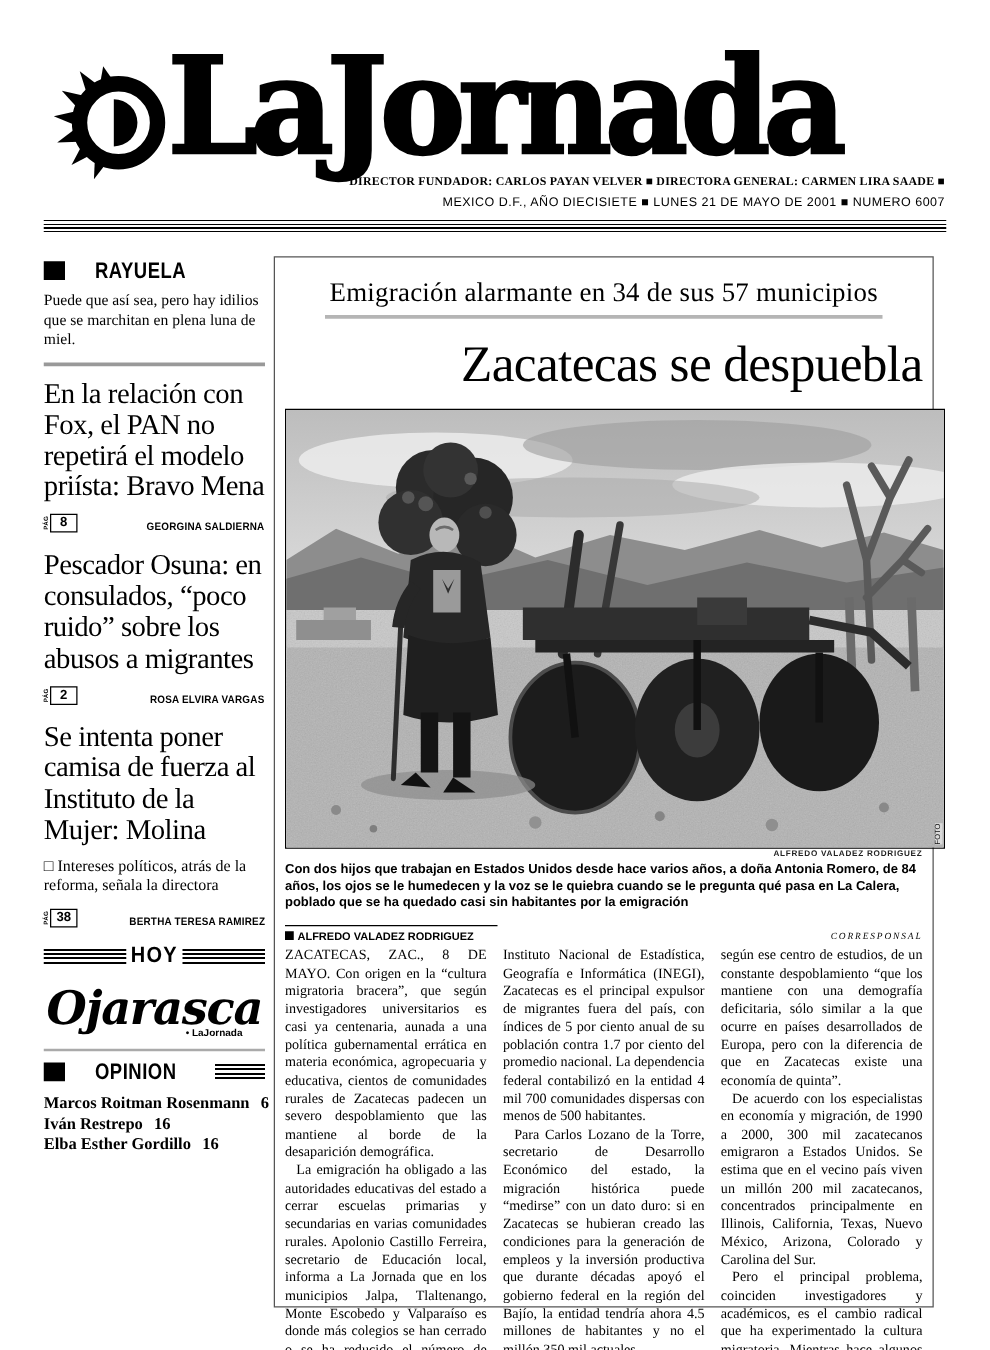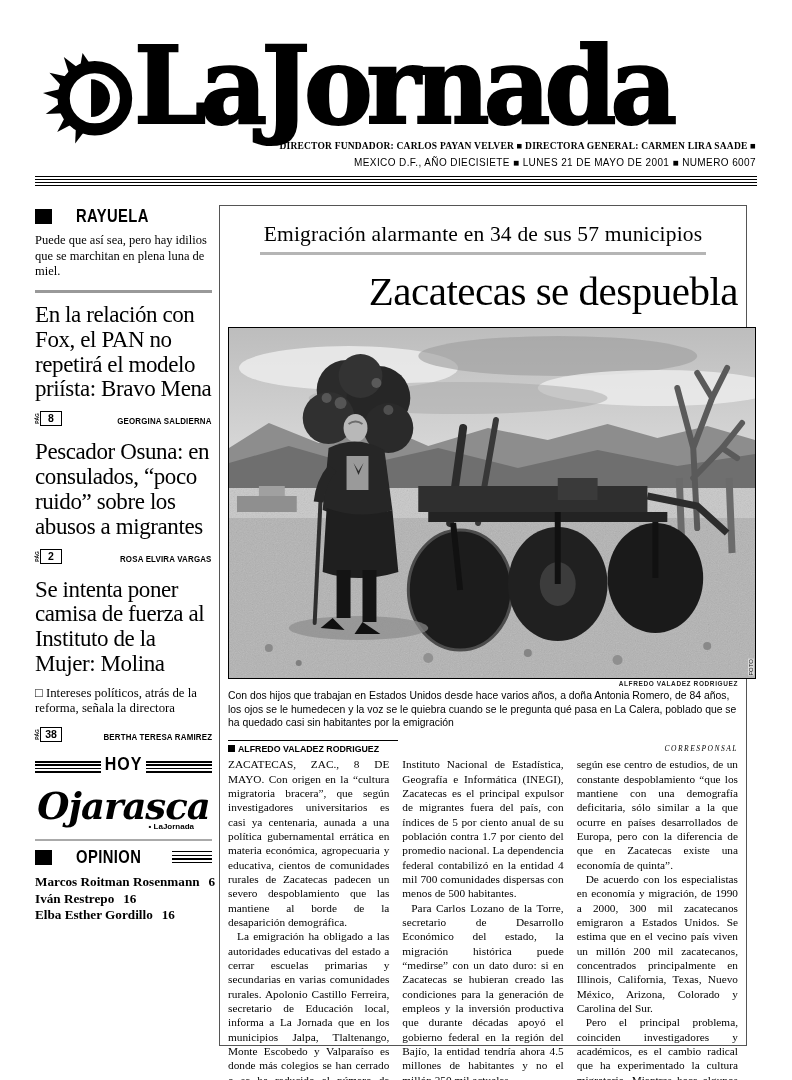--- a/index.html
+++ b/index.html
@@ -34,21 +34,21 @@
   .side-head{font-size:23px;line-height:1.08;letter-spacing:-.4px;margin:2px 0 9px;}
   .side-deck{font-size:12.8px;line-height:1.22;margin:0 0 10px;}
   .byline-row{display:flex;justify-content:space-between;align-items:flex-end;margin:4px 0 14px;}
   .pagwrap{display:flex;align-items:center;}
   .pagv{font-family:"Liberation Sans",sans-serif;font-size:5px;font-weight:bold;
     writing-mode:vertical-rl;transform:rotate(180deg);line-height:5px;}
   .pagbox{border:1px solid #000;font-family:"Liberation Sans",sans-serif;font-weight:bold;
     font-size:10.5px;padding:0 4px 1px;min-width:12px;text-align:center;}
   .byl{font-family:"Liberation Sans",sans-serif;font-weight:bold;font-size:8.6px;
     letter-spacing:.2px;transform:scaleX(.92);transform-origin:right;}
-  .hoy{display:flex;align-items:flex-end;margin:10px 0 12px;}
+  .hoy{display:flex;align-items:center;margin:10px 0 12px;}
   .hoy .lines{flex:1;height:13px;
     background:repeating-linear-gradient(#000 0 1.6px,transparent 1.6px 3.4px);}
   .hoy .lbl{font-family:"Liberation Sans",sans-serif;font-weight:bold;font-size:16px;
     letter-spacing:1px;padding:0 4px;transform:scaleY(1.1);}
   .ojarasca{text-align:center;margin:4px 0 0;}
   .ojarasca .name{font-family:"DejaVu Serif",serif;font-style:italic;font-weight:bold;
     font-size:37px;line-height:40px;letter-spacing:-1px;}
   .ojarasca .sub{font-family:"Liberation Sans",sans-serif;font-weight:bold;font-size:8px;
     text-align:right;padding-right:18px;margin-top:-4px;}
   .hair{height:2px;background:#aaa;margin:8px 0 6px;}
@@ -66,21 +66,21 @@
   .kicker{width:fit-content;margin:16px auto 0;text-align:center;font-size:21.5px;
     letter-spacing:.2px;padding:0 4px 5px;border-bottom:3px solid #b5b5b5;}
   .bighead{text-align:right;font-size:41px;letter-spacing:-.5px;margin:12px 0 12px;}
   .photo{position:relative;width:528px;height:352px;border:1px solid #000;box-sizing:border-box;}
   .photo svg{display:block;width:100%;height:100%;}
   .photo .vcred{position:absolute;right:1px;bottom:2px;font-family:"Liberation Sans",sans-serif;
     font-size:6px;writing-mode:vertical-rl;transform:rotate(180deg);color:#111;background:rgba(255,255,255,.5);}
   .hcred{text-align:right;font-family:"Liberation Sans",sans-serif;font-weight:bold;
     font-size:6.5px;letter-spacing:.6px;color:#222;margin:1px 0 2px;}
   .caption{font-family:"Liberation Sans",sans-serif;font-size:10.4px;line-height:1.32;
-    margin:2px 0 10px;}
+    margin:2px 0 10px;font-weight:bold;}
   .art-byline{display:flex;justify-content:space-between;align-items:baseline;
     border-top:1px solid #000;width:170px;padding-top:3px;margin-bottom:2px;}
   .art-byline .nm{font-family:"Liberation Sans",sans-serif;font-weight:bold;font-size:8.8px;}
   .art-byline .nm::before{content:"";display:inline-block;width:7px;height:7px;background:#000;
     margin-right:3px;}
   .corr{font-size:8px;letter-spacing:1px;text-align:right;width:170px;margin-top:-12px;
     margin-left:auto;margin-right:0;}
   .colwrap{display:flex;gap:13px;margin-top:4px;}
   .bodycol{flex:1;font-size:11.3px;line-height:1.27;text-align:justify;}
   .bodycol p{margin:0;text-indent:9px;}

